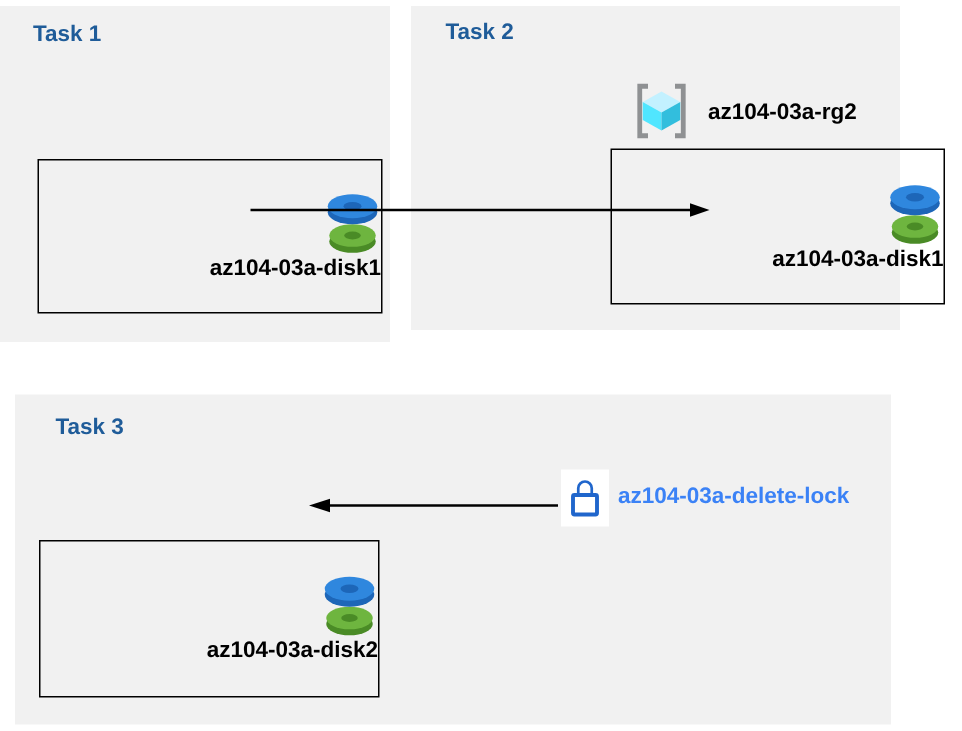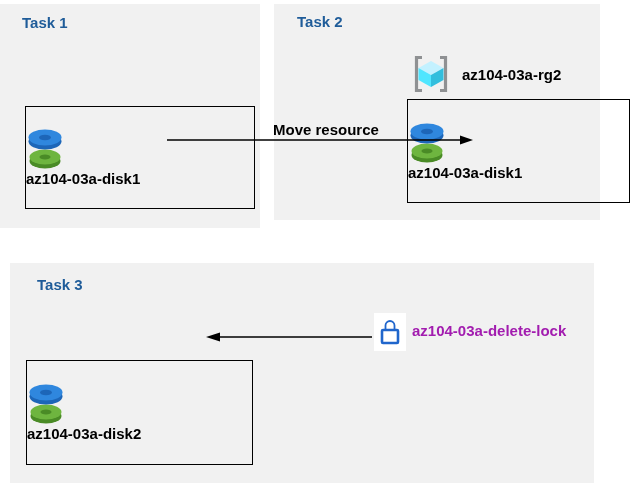--- a/index.html
+++ b/index.html
@@ -12,40 +12,40 @@
   #panel-task2{left:274px;top:4px;width:326px;height:216px;}
   #panel-task3{left:10px;top:263px;width:584px;height:220px;}
 
   .task-title{position:absolute;font-size:15px;font-weight:bold;color:#1f5c99;white-space:nowrap;}
   #panel-task1 .task-title{left:22px;top:10px;}
   #panel-task2 .task-title{left:23px;top:9px;}
   #panel-task3 .task-title{left:27px;top:13px;text-align:right;}
 
   .rg-row{position:absolute;display:flex;align-items:center;gap:12px;}
   #panel-task1 .rg-row{left:34px;top:50px;}
-  #panel-task2 .rg-row{left:138px;top:50px;}
+  #panel-task2 .rg-row{left:148px;top:50px;}
   #panel-task3 .rg-row{left:23px;top:50px;}
 
   .rg-label,.disk-label{font-size:15px;font-weight:bold;color:#000;white-space:nowrap;}
 
   .resource-box{
     position:absolute;border:1px solid #000;background:transparent;
-    display:flex;flex-direction:column;align-items:flex-start;justify-content:center;gap:0;
+    display:flex;flex-direction:column;align-items:flex-end;justify-content:center;gap:0;
   }
   #panel-task1 .resource-box{left:25px;top:102px;width:228px;height:101px;}
   #panel-task2 .resource-box{left:133px;top:95px;width:221px;height:102px;}
   #panel-task3 .resource-box{left:16px;top:97px;width:225px;height:103px;}
 
   #move-label{position:absolute;left:273px;top:121px;font-size:15px;font-weight:bold;color:#000;white-space:nowrap;}
 
   #lock-square{
     position:absolute;left:374px;top:313px;width:32px;height:38px;background:#ffffff;
     display:flex;align-items:center;justify-content:center;
   }
-  #lock-text{position:absolute;left:412px;top:320px;font-size:15px;line-height:21px;color:#a21caf;}
+  #lock-text{position:absolute;left:412px;top:320px;font-size:15px;line-height:21px;color:#3b82f6;}
   #lock-text .lock-name{font-weight:bold;white-space:nowrap;}
   .type-label{font-weight:bold;}
   .type-value{margin-left:5px;font-weight:normal;}
 
   #arrow-overlay{position:absolute;left:0;top:0;pointer-events:none;z-index:10;}
 </style>
 </head>
 <body>
 
 <div id="canvas">
@@ -98,21 +98,20 @@
         <ellipse cx="19" cy="29" rx="15.5" ry="7.5" fill="#6eb53f"></ellipse>
         <ellipse cx="19" cy="29" rx="5.5" ry="2.6" fill="#4a8b26"></ellipse>
         <ellipse cx="19" cy="13.5" rx="16.5" ry="8" fill="#1d66b8"></ellipse>
         <ellipse cx="19" cy="9.5" rx="16.5" ry="8" fill="#2f87de"></ellipse>
         <ellipse cx="19" cy="9.5" rx="6" ry="2.8" fill="#1d66b8"></ellipse>
       </svg>
       <span class="disk-label">az104-03a-disk2</span>
     </div>
   </div>
 
-  <div id="move-label">Move resource</div>
 
   <div id="lock-square">
     <svg width="24" height="30" viewBox="0 0 24 30">
       <path d="M7.5 13 V8.5 a4.5 4.5 0 0 1 9 0 V13" fill="none" stroke="#2066cc" stroke-width="1.8"></path>
       <rect x="4" y="13" width="16" height="13" rx="1" fill="#ffffff" stroke="#2066cc" stroke-width="2.6"></rect>
     </svg>
   </div>
   <div id="lock-text">
     <div class="lock-name">az104-03a-delete-lock</div>
   </div>

